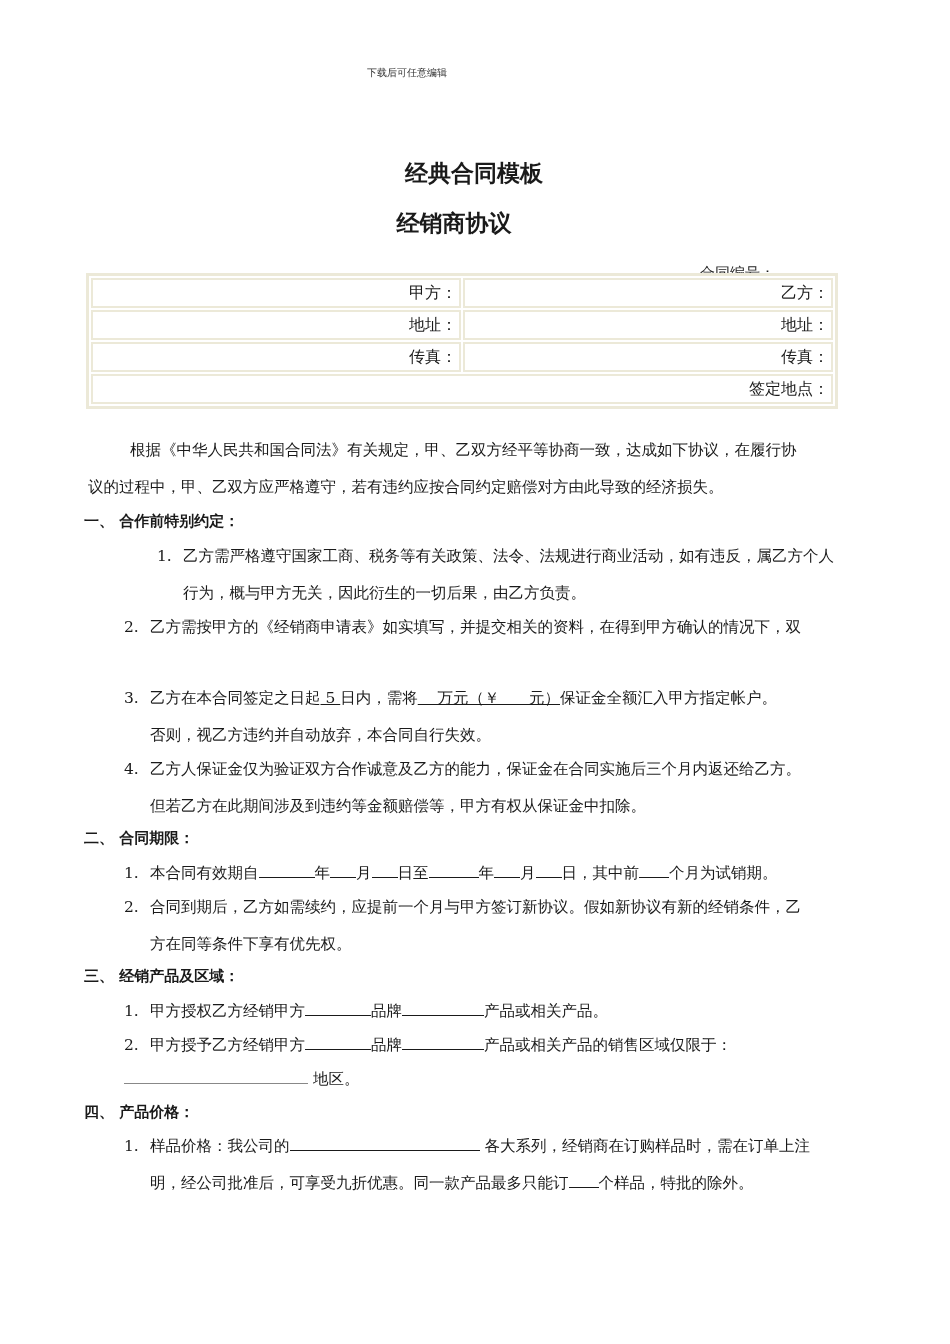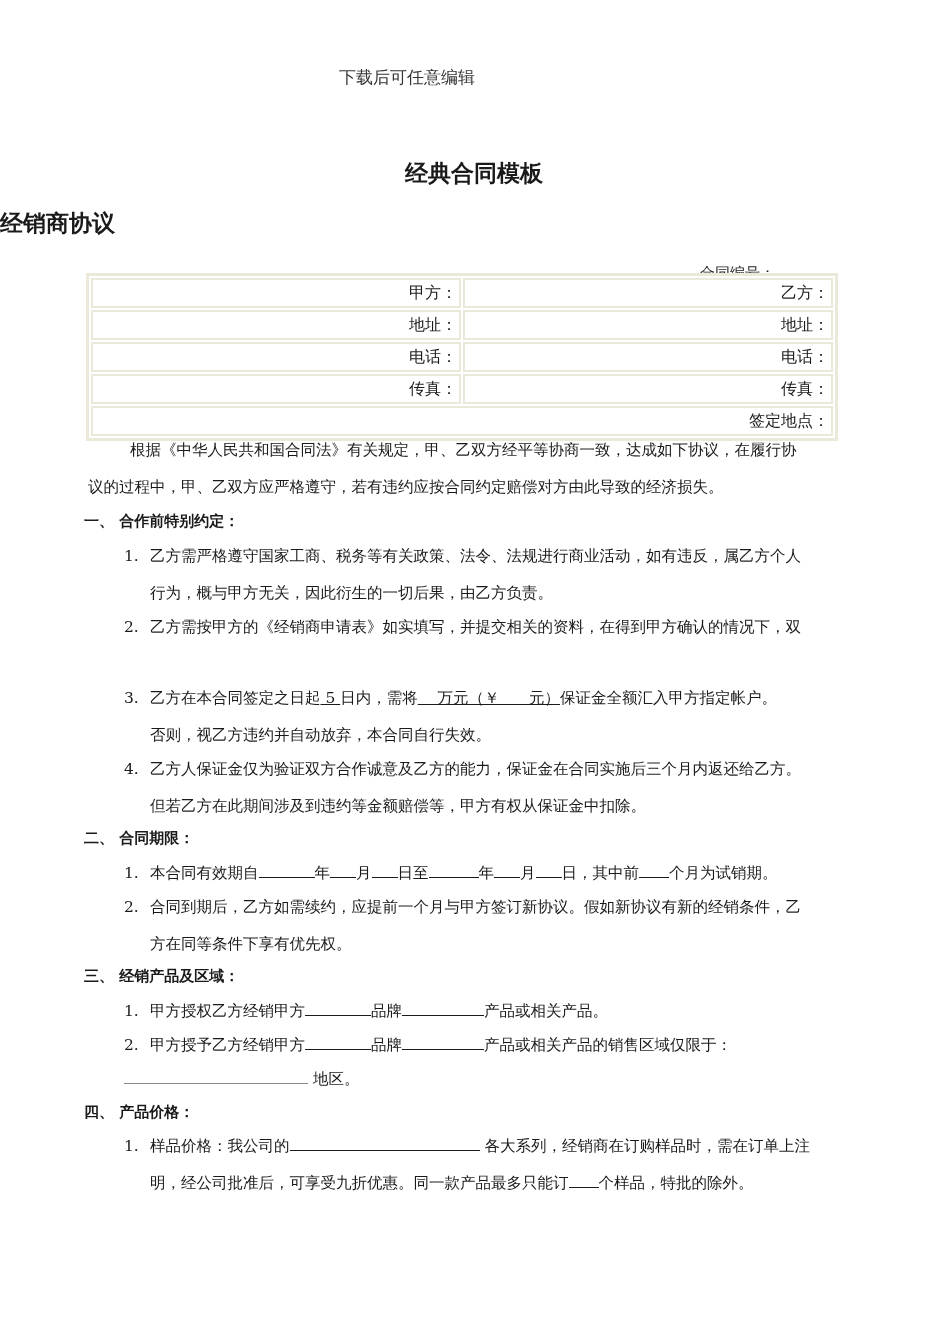--- a/index.html
+++ b/index.html
@@ -1,22 +1,22 @@
 <!DOCTYPE html>
 <html><head>
 <meta charset="utf-8">
 <style>
   html, body { margin: 0; padding: 0; background: #ffffff; }
   body { width: 950px; height: 1344px; position: relative; overflow: hidden;
          font-family: "DejaVu Serif", "Liberation Serif", serif; color: #1a1a1a; }
   .abs { position: absolute; }
-  .watermark { top: 66px; left: 0; width: 814px; text-align: center; font-size: 17px; color: #333; }
+  .watermark { top: 66px; left: 0; width: 814px; text-align: center; font-size: 10px; color: #333; }
   .title1 { top: 158px; left: 0; width: 948px; text-align: center; font-size: 23px; font-weight: bold;
             font-family: "DejaVu Sans", "Liberation Sans", sans-serif; }
-  .title2 { top: 208px; left: 0; width: 908px; text-align: left; font-size: 23px; font-weight: bold;
+  .title2 { top: 208px; left: 0; width: 908px; text-align: center; font-size: 23px; font-weight: bold;
             font-family: "DejaVu Sans", "Liberation Sans", sans-serif; }
   .contract-no { top: 264px; left: 664px; font-size: 15px; margin-left: 36px; }
   .party-table { top: 273px; left: 86px; width: 752px; border: 3px solid #ece9d8; border-collapse: separate;
                  border-spacing: 2px; background: #fff; }
   .party-table td { border: 2px solid #ece9d8; height: 26px; padding: 0 2px; font-size: 16px;
                     vertical-align: middle; width: 50%; text-align: right; }
   .para { left: 88px; width: 770px; font-size: 15.5px; line-height: 37px; }
   .h { left: 84px; font-size: 15px; font-weight: bold; font-family: "DejaVu Sans", "Liberation Sans", sans-serif; }
   .item { left: 124px; width: 740px; font-size: 15.5px; line-height: 37px; }
   .item .num { display: inline-block; width: 26px; }
@@ -36,40 +36,36 @@
   <tbody>
       <tr>
     <td>甲方：</td>
     <td>乙方：</td>
   </tr>
   <tr>
     <td>地址：</td>
     <td>地址：</td>
   </tr>
   <tr>
-    <td>电话：</td>
-    <td>电话：</td>
-  </tr>
-  <tr>
     <td>传真：</td>
     <td>传真：</td>
   </tr>
   <tr>
     <td colspan="2">签定地点：</td>
   </tr>
 </tbody>
   </table>
 
 <div class="abs para" style="top:432px;">
   <div style="text-indent:42px;">根据《中华人民共和国合同法》有关规定，甲、乙双方经平等协商一致，达成如下协议，在履行协</div>
   <div>议的过程中，甲、乙双方应严格遵守，若有违约应按合同约定赔偿对方由此导致的经济损失。</div>
 </div>
 
 <div class="abs h" style="top:512px;">一、 合作前特别约定：</div>
-<div class="abs item" style="top:538px;">
+<div class="abs item" style="top:538px;margin-left:33px;">
   <div><span class="num">1.</span><span>乙方需严格遵守国家工商、税务等有关政策、法令、法规进行商业活动，如有违反，属乙方个人</span></div>
   <div class="cont">行为，概与甲方无关，因此衍生的一切后果，由乙方负责。</div>
 </div>
 <div class="abs item" style="top:609px;">
   <div><span class="num">2.</span><span>乙方需按甲方的《经销商申请表》如实填写，并提交相关的资料，在得到甲方确认的情况下，双</span></div>
 </div>
 <div class="abs item" style="top:680px;">
   <div style="white-space:pre;"><span class="num">3.</span><span>乙方在本合同签定之日起</span><span class="ul-text"> 5 </span><span>日内，需将</span><span class="ul-text">    万元（￥      元）</span><span>保证金全额汇入甲方指定帐户。</span></div>
   <div class="cont">否则，视乙方违约并自动放弃，本合同自行失效。</div>
 </div>

